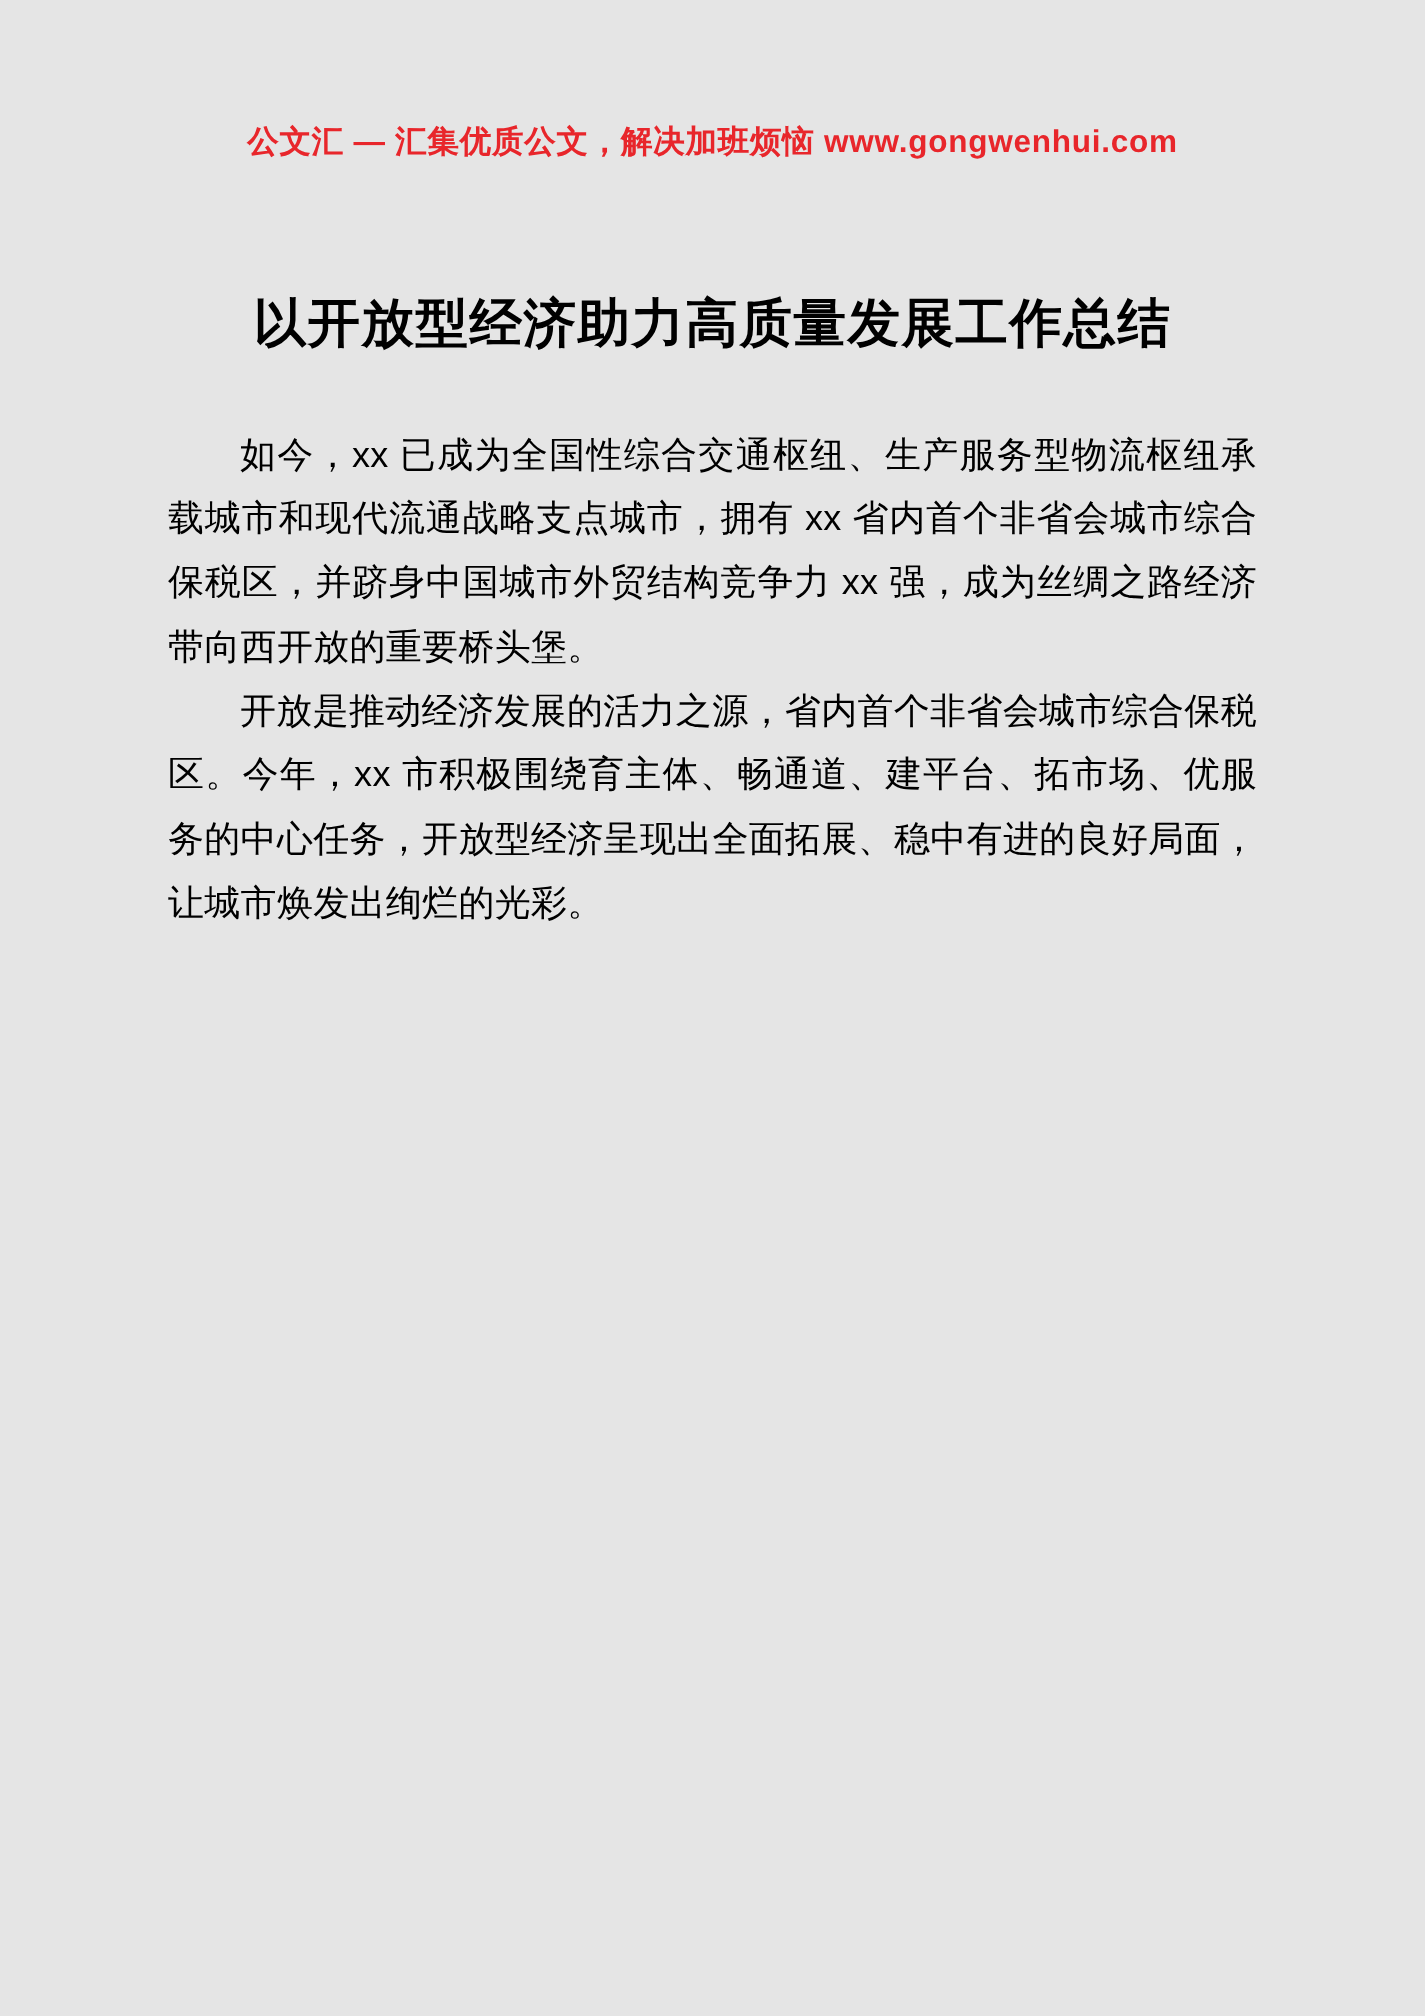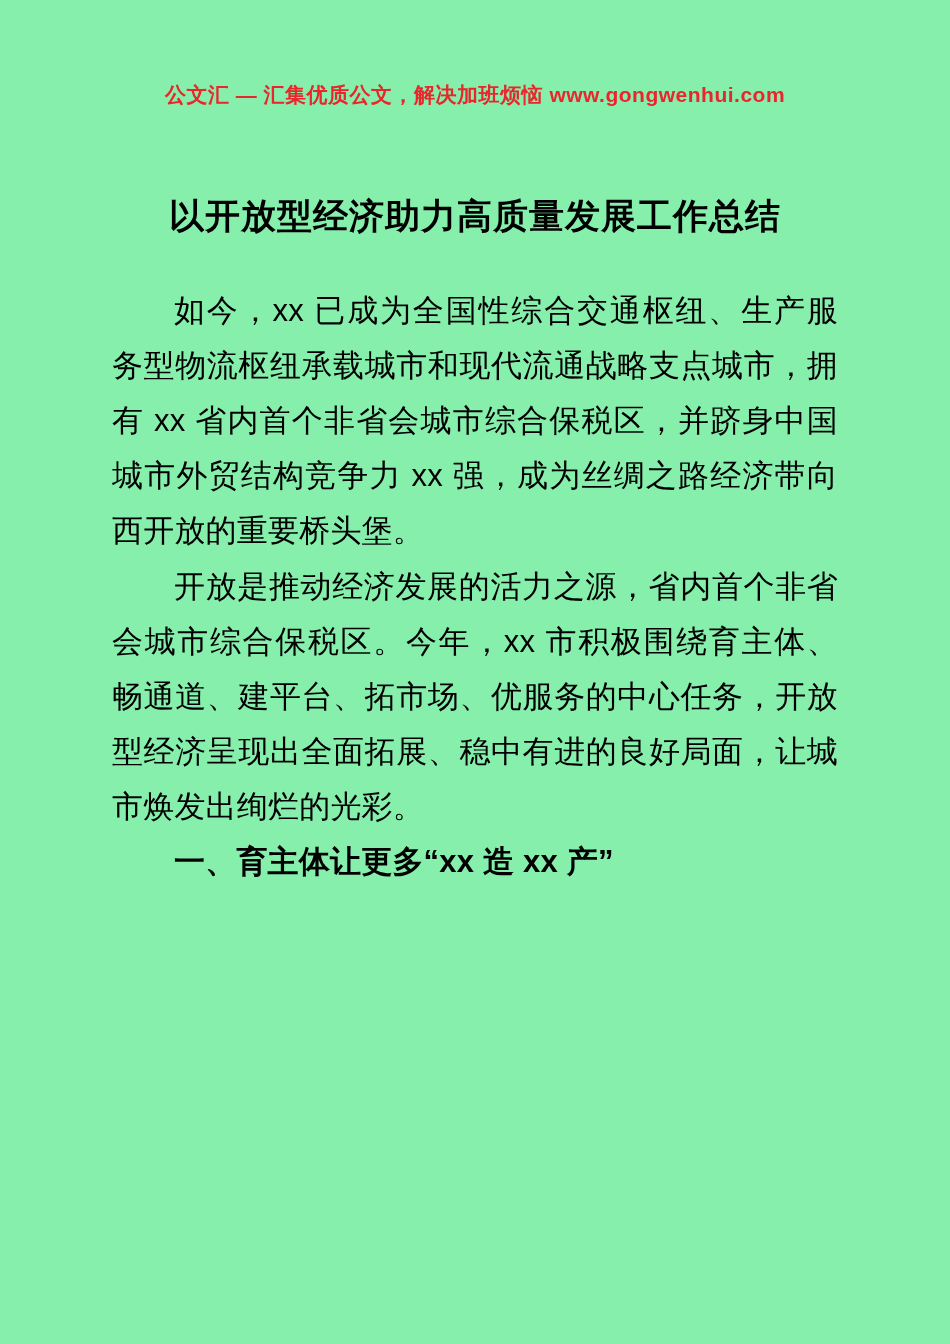--- a/index.html
+++ b/index.html
@@ -13,21 +13,21 @@
     font-family: "Liberation Sans", "DejaVu Sans", sans-serif;
     color: #000000;
     overflow: hidden;
   }
   .page {
     position: relative;
     width: 950px;
     height: 1344px;
     box-sizing: border-box;
     padding: 0 112px;
-    background: #86efac;
+    background: #e5e5e5;
   }
   .watermark {
     text-align: center;
     color: #e8262b;
     font-size: 21px;
     font-weight: 700;
     letter-spacing: 0.5px;
     padding-top: 82px;
     line-height: 1.2;
     white-space: nowrap;
@@ -38,21 +38,21 @@
     font-weight: 700;
     letter-spacing: 1px;
     margin-top: 86px;
     line-height: 1.3;
   }
   .body-text {
     margin-top: 44px;
   }
   p.para {
     margin: 0;
-    font-size: 31px;
+    font-size: 24px;
     line-height: 1.78;
     text-indent: 2em;
     text-align: justify;
     letter-spacing: 0.2px;
     font-weight: 500;
   }
   p.para.heading {
     font-weight: 700;
   }
 </style>
@@ -61,16 +61,15 @@
 
 <div class="page">
 
   <div class="watermark" style="color: rgb(232, 38, 43);">公文汇 — 汇集优质公文，解决加班烦恼 www.gongwenhui.com</div>
 
   <h1 class="doc-title">以开放型经济助力高质量发展工作总结</h1>
 
   <div class="body-text">
     <p class="para">如今，xx 已成为全国性综合交通枢纽、生产服务型物流枢纽承载城市和现代流通战略支点城市，拥有 xx 省内首个非省会城市综合保税区，并跻身中国城市外贸结构竞争力 xx 强，成为丝绸之路经济带向西开放的重要桥头堡。</p>
     <p class="para">开放是推动经济发展的活力之源，省内首个非省会城市综合保税区。今年，xx 市积极围绕育主体、畅通道、建平台、拓市场、优服务的中心任务，开放型经济呈现出全面拓展、稳中有进的良好局面，让城市焕发出绚烂的光彩。</p>
-    <p class="para heading">一、育主体让更多“xx 造 xx 产”</p>
   </div>
 
 </div>
 
 </body></html>

